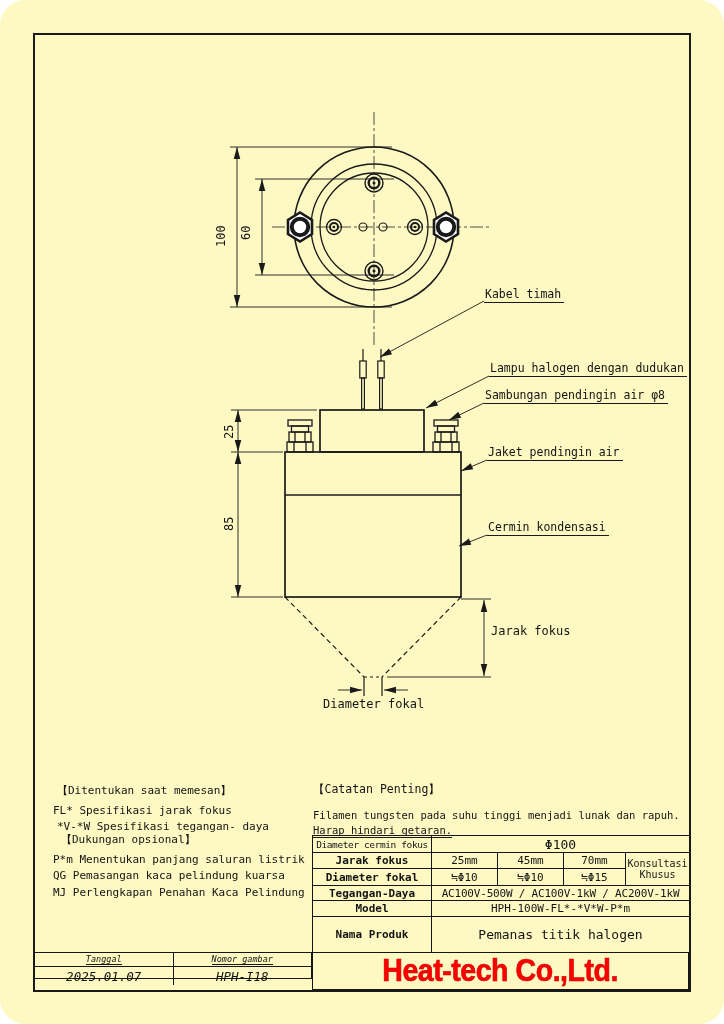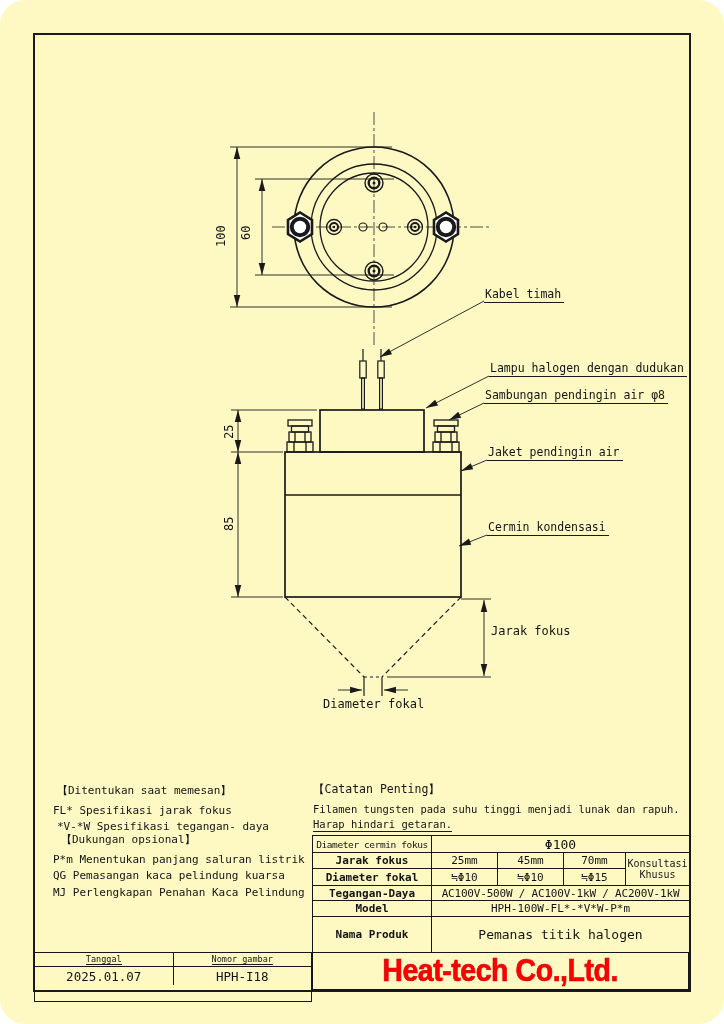--- a/index.html
+++ b/index.html
@@ -6,32 +6,32 @@
   .page{position:relative;width:724px;height:1024px;background:#fef9c3;overflow:hidden;
         font-family:"DejaVu Sans Mono",monospace;color:#141414;border-radius:25px;}
   .frame{position:absolute;left:33px;top:33px;width:654px;height:955px;border:2px solid #1a1a1a;}
   svg.draw{position:absolute;left:0;top:0;width:724px;height:1024px;}
   .callout{position:absolute;font-size:11.5px;line-height:13px;white-space:nowrap;
            border-bottom:1.2px solid #1a1a1a;padding:0 3px 1px 1px;}
   .plain{border-bottom:none;}
   .notes{position:absolute;font-size:11px;line-height:16.2px;white-space:nowrap;padding-left:17px;}
   .notes .ttl{padding-left:4px;margin-bottom:4px;}
   .notes2{position:absolute;font-size:10.5px;line-height:15.5px;white-space:nowrap;}
-  .notes2 .ttl{margin-bottom:4px;}
+  .notes2 .ttl{margin-bottom:10px;}
   .u{border-bottom:1.1px solid #1a1a1a;display:inline-block;line-height:13px;}
   table.spec{position:absolute;left:312px;top:835px;width:377px;height:117px;
              border-collapse:collapse;table-layout:fixed;font-size:11px;}
   table.spec td{border:1.6px solid #161616;text-align:center;vertical-align:middle;
                 padding:0;overflow:hidden;white-space:nowrap;}
   td.b{font-weight:bold;}
   td.small{font-size:9.5px;letter-spacing:-0.4px;margin-left:32px;}
   td.big{font-size:13px;}
   td.volt{font-size:11px;letter-spacing:-0.2px;}
-  .tblock{position:absolute;left:34px;top:952px;width:278px;height:50px;
-          border:1.6px solid #161616;box-sizing:border-box;}
+  .tblock{position:absolute;left:34px;top:952px;width:278px;height:27px;
+          border:1.6px solid #161616;box-sizing:border-box;font-style:italic;}
   .tblock .row1{display:flex;height:13px;border-bottom:1.4px solid #161616;}
   .tblock .row2{display:flex;height:18px;}
   .tblock .c{flex:1;display:flex;align-items:center;justify-content:center;}
   .tblock .c+.c{border-left:1.4px solid #161616;}
   .hdr{font-size:8.5px;line-height:9px;}
   .val{font-size:12.5px;}
   .logo-box{position:absolute;left:312px;top:952px;width:377px;height:38px;
             border:1.8px solid #161616;box-sizing:border-box;
             display:flex;align-items:center;justify-content:center;}
   .logo{font-family:"Liberation Sans",sans-serif;font-weight:bold;font-size:31px;

